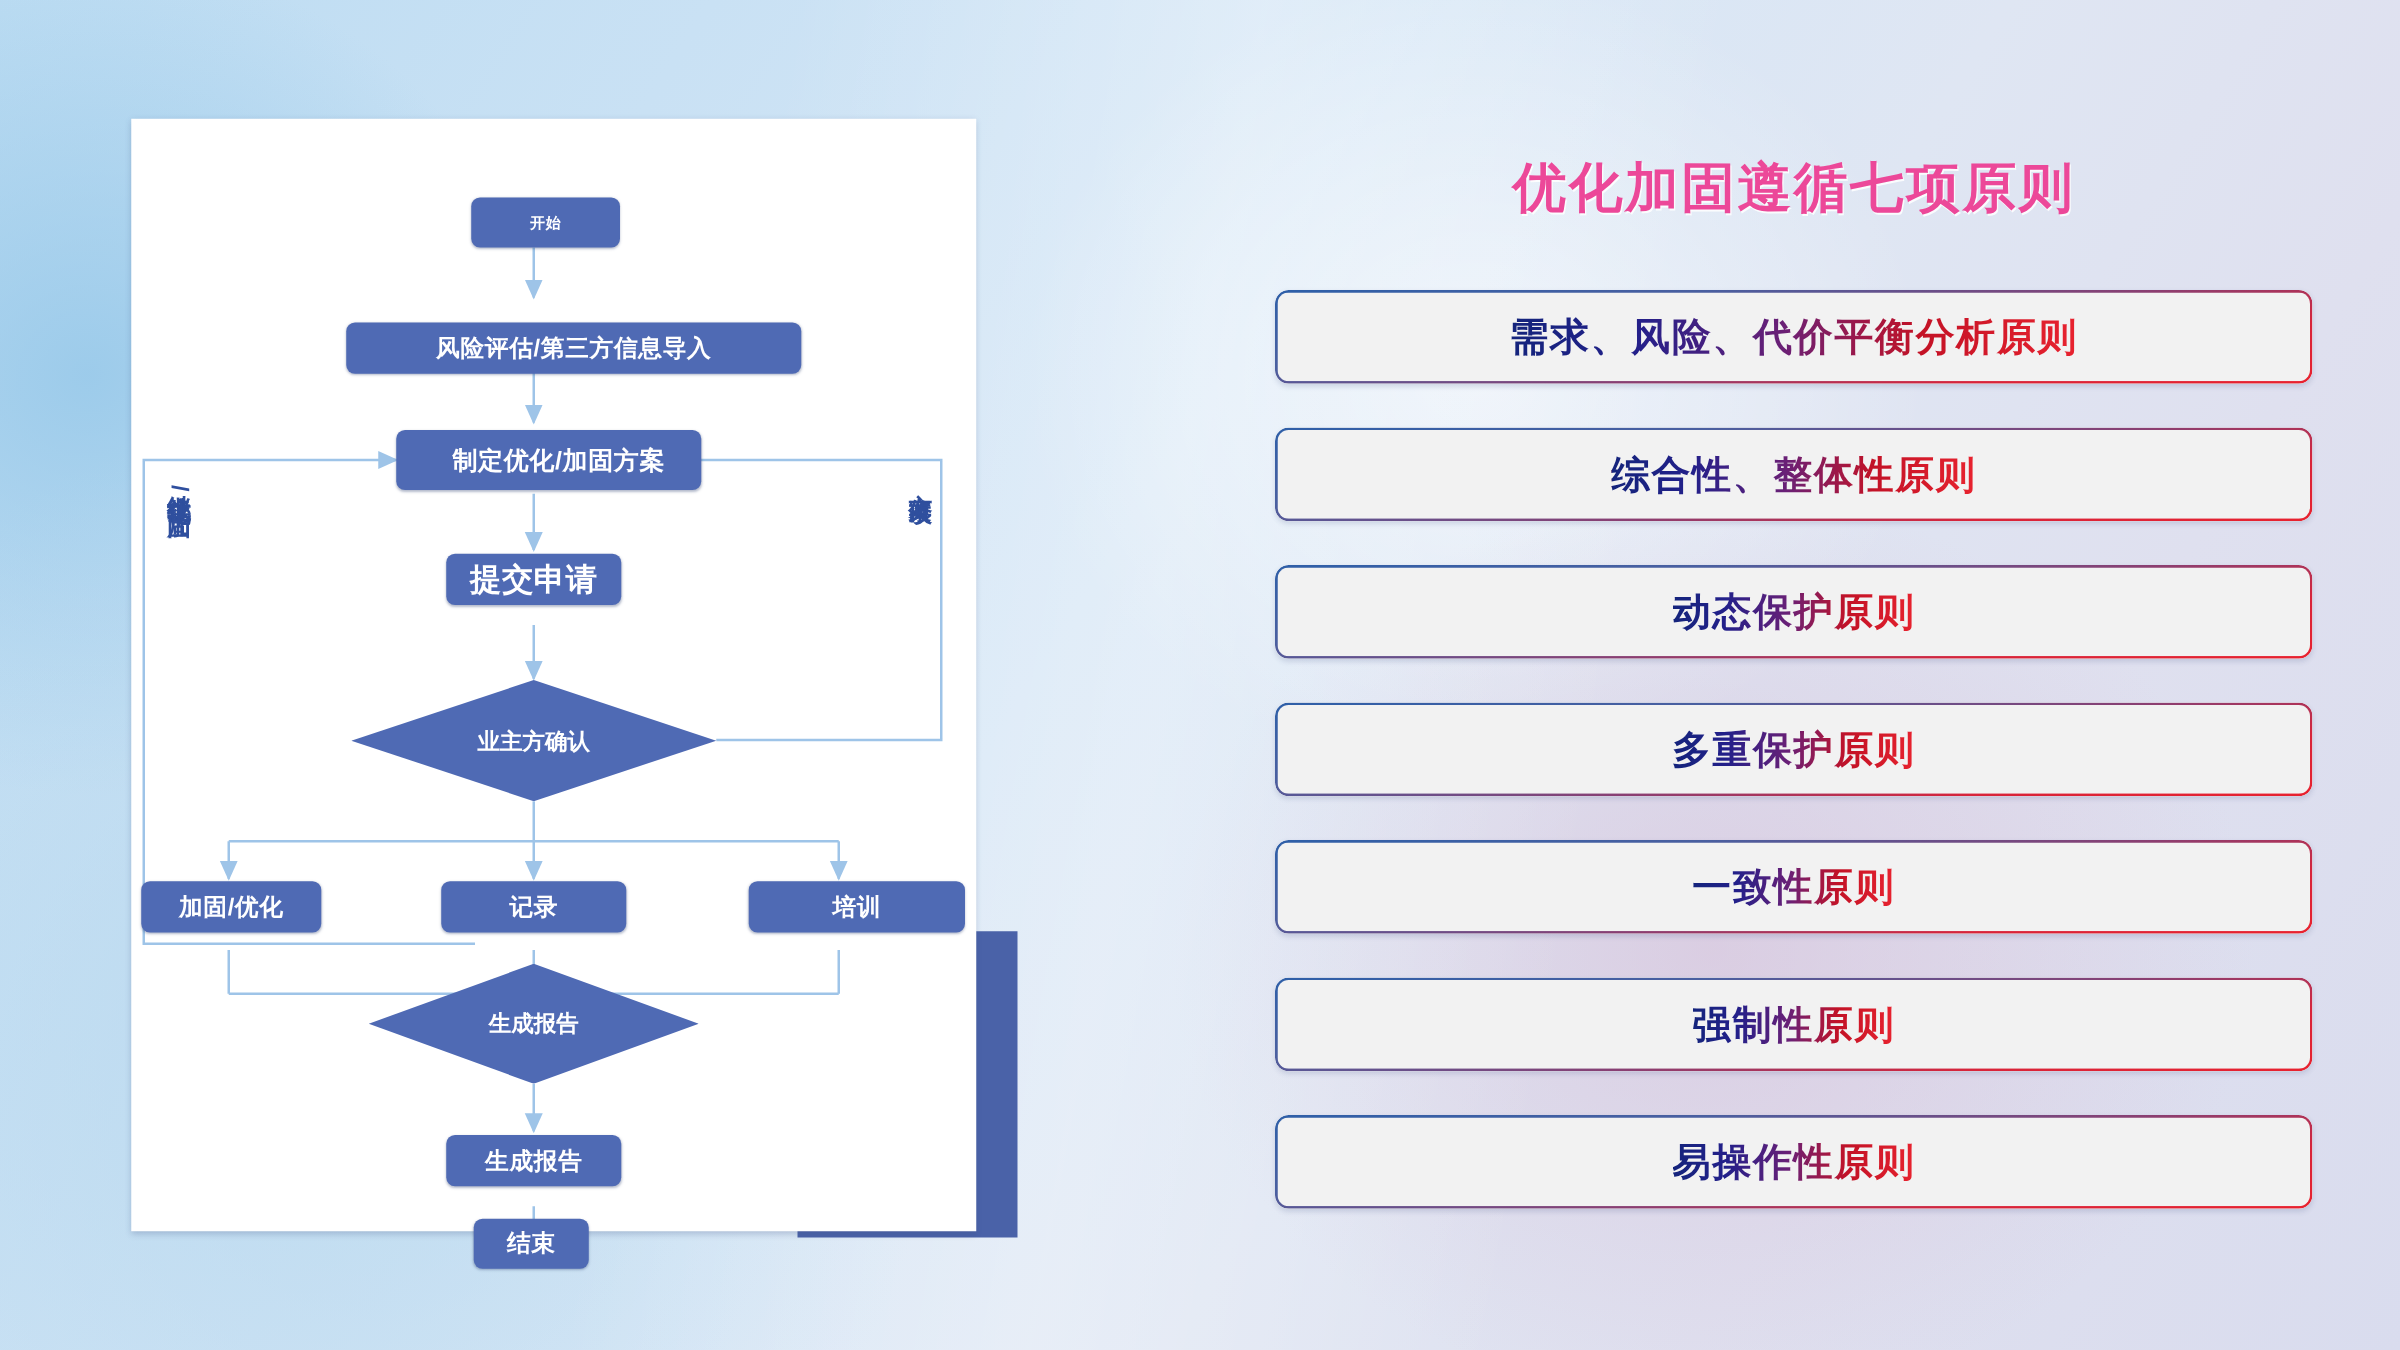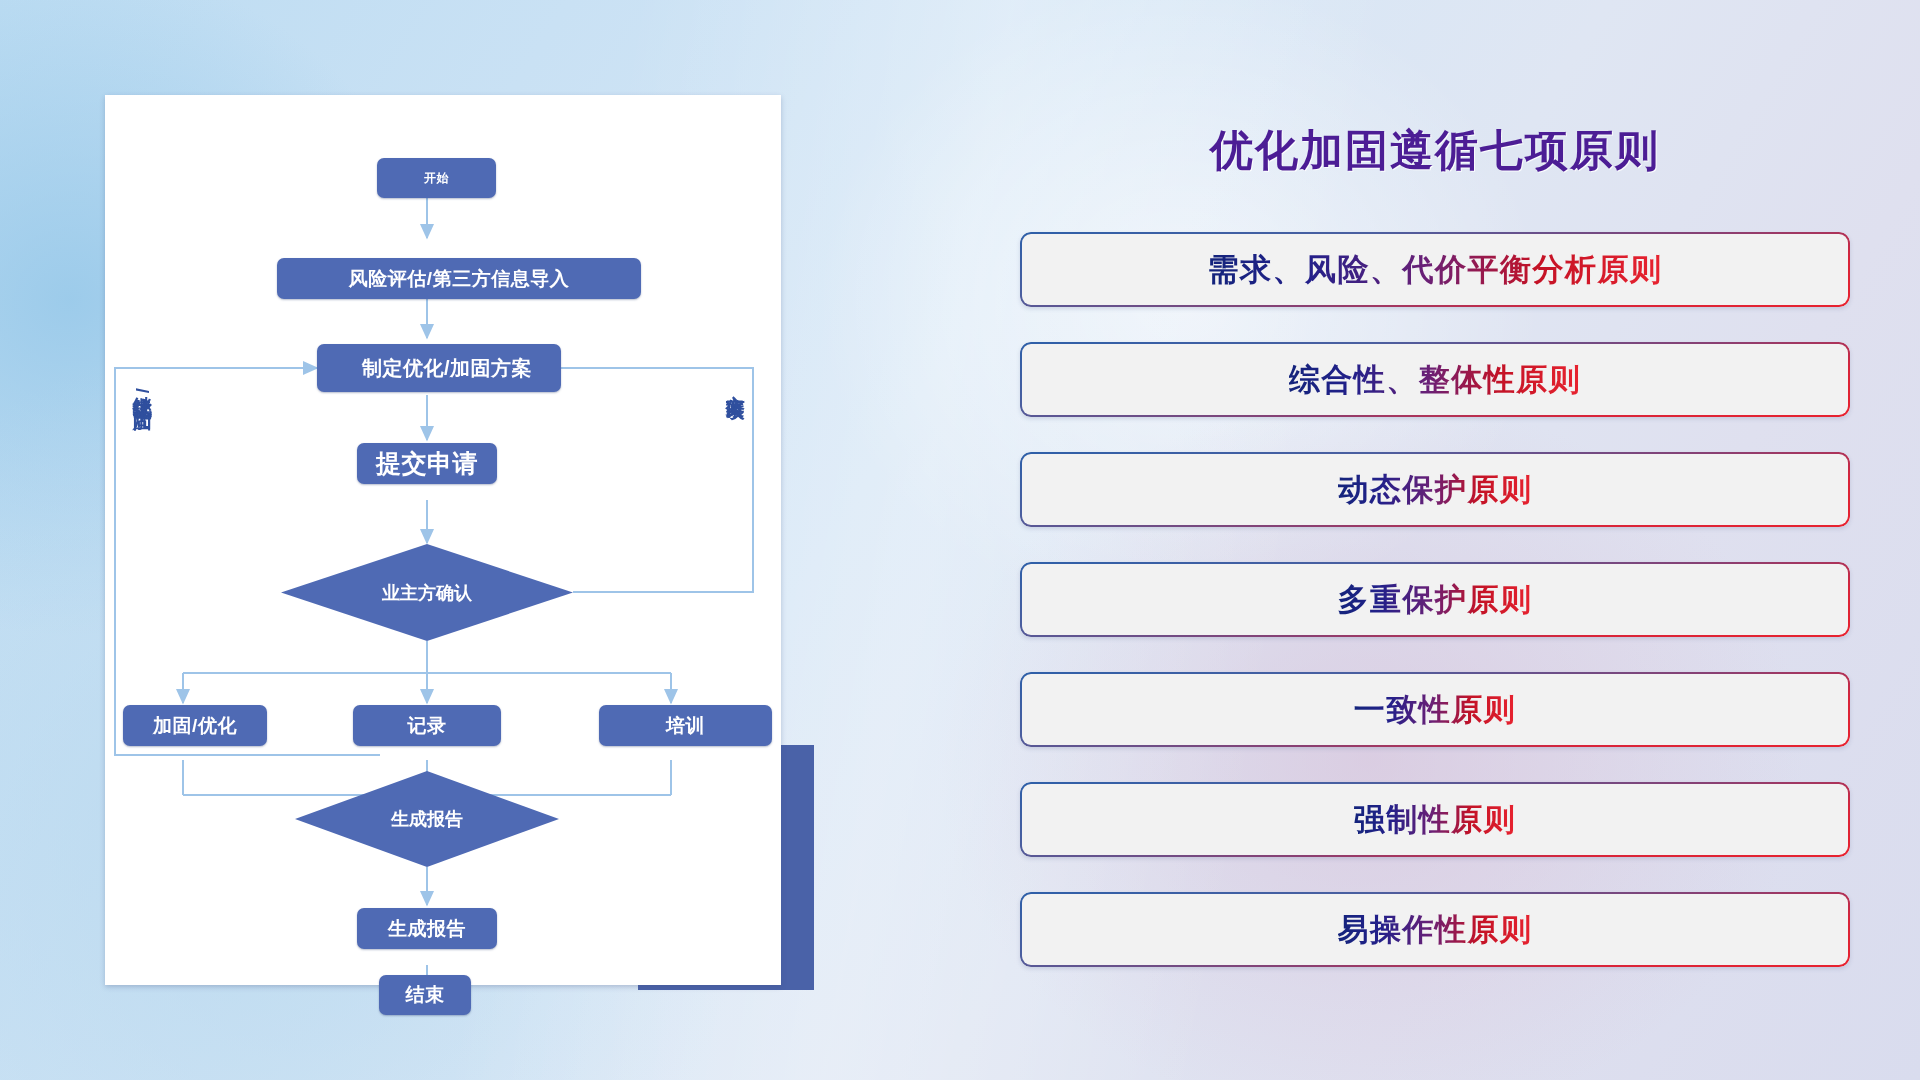--- a/index.html
+++ b/index.html
@@ -67,21 +67,21 @@
 
   
   #right-panel{
     position:absolute;left:1020px;top:95px;width:830px;height:910px;
   }
   #panel-title{
     text-align:center;
     font-size:43px;
     font-weight:bold;
     letter-spacing:2px;
-    color:#4c1d95;
+    color:#ec4899;
     text-shadow:1px 1px 0 rgba(255,255,255,.85);
     margin:27px 0 0 0;
     padding:0;
   }
   #cards{
     position:absolute;left:0;top:137px;width:830px;
   }
   .pcard{
     position:relative;
     height:75px;
@@ -178,21 +178,21 @@
   </div>
 
   <div class="nodeBox" style="left:252px;top:348px;width:140px;height:41px;font-size:25px;justify-content:center;">
     <span>提交申请</span>
   </div>
 
   <div class="nodeDiamond" style="left:176px;top:449px;width:292px;height:97px;font-size:18px;">
     <span>业主方确认</span>
   </div>
 
-  <div class="nodeBox" style="left:8px;top:610px;width:144px;height:41px;font-size:19px;margin-left:10px;">
+  <div class="nodeBox" style="left:8px;top:610px;width:144px;height:41px;font-size:19px;">
     <span>加固/优化</span>
   </div>
 
   <div class="nodeBox" style="left:248px;top:610px;width:148px;height:41px;font-size:19px;">
     <span>记录</span>
   </div>
 
   <div class="nodeBox" style="left:494px;top:610px;width:173px;height:41px;font-size:19px;">
     <span>培训</span>
   </div>

